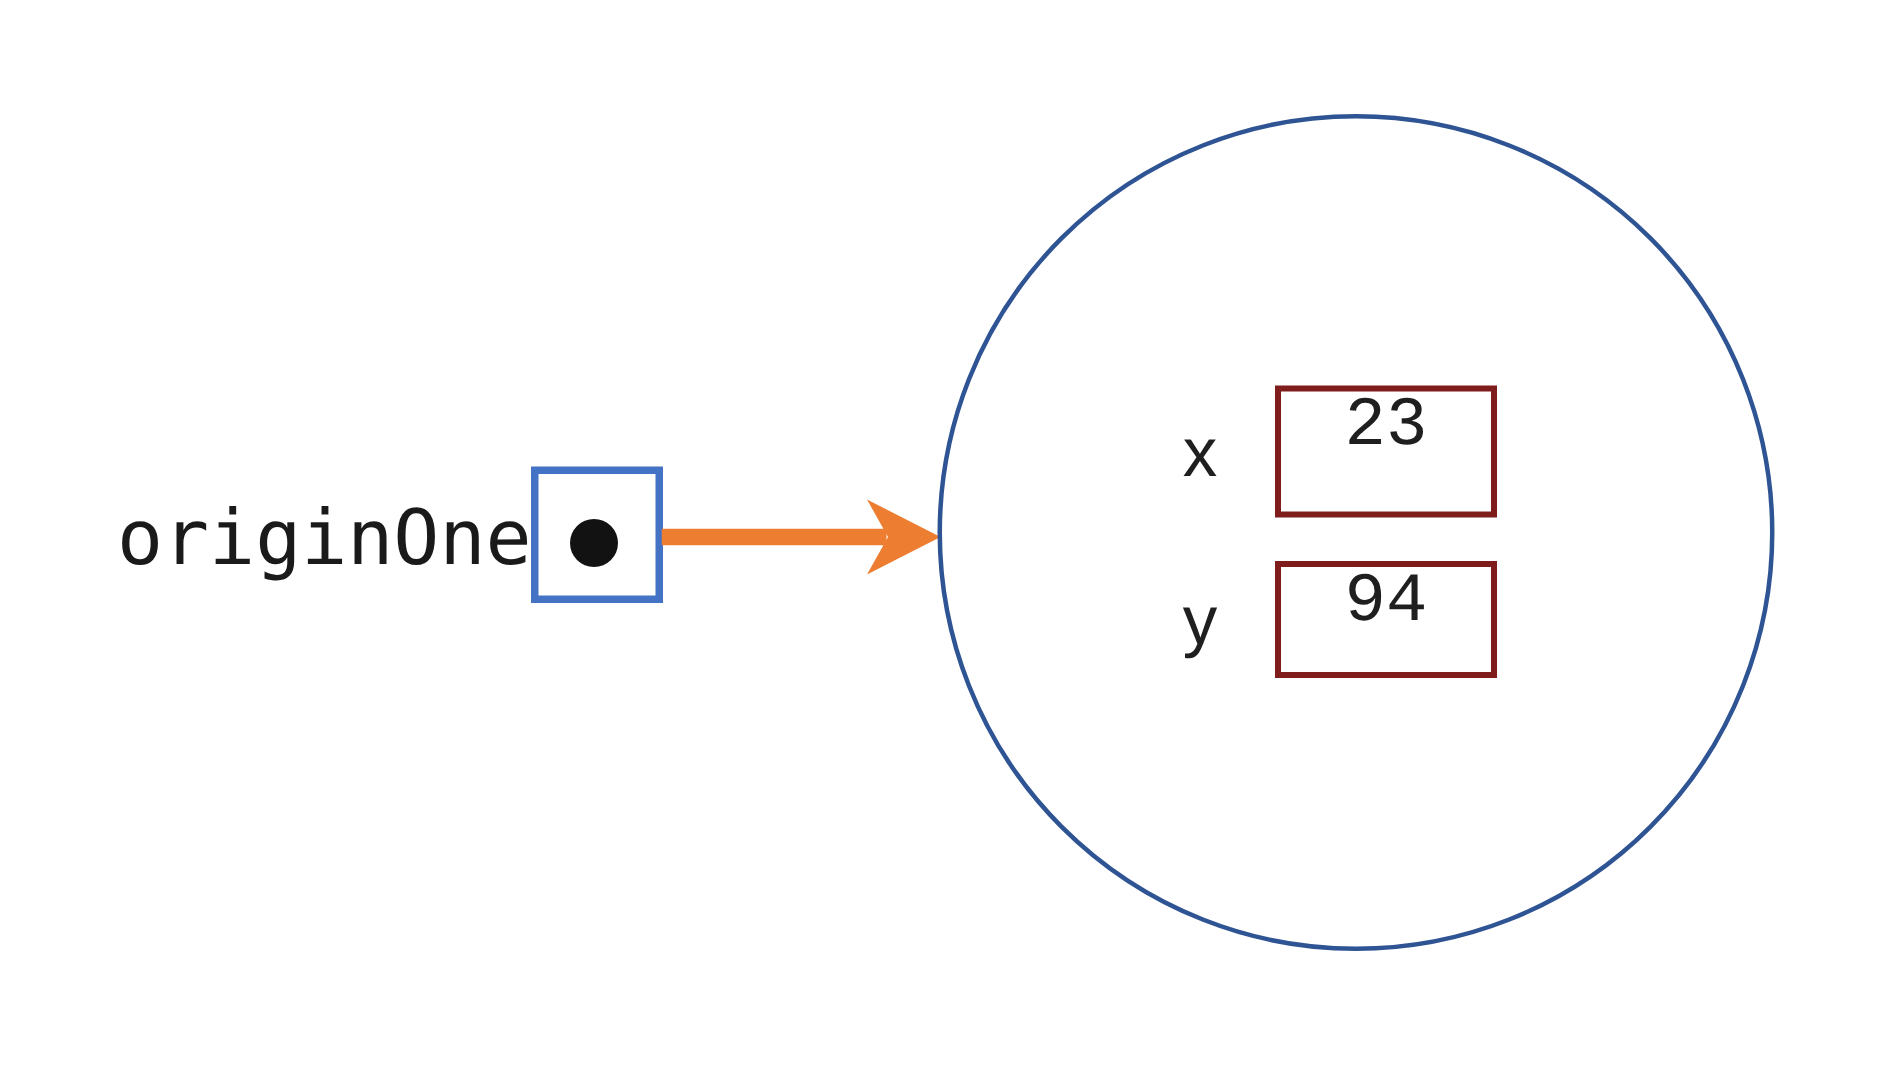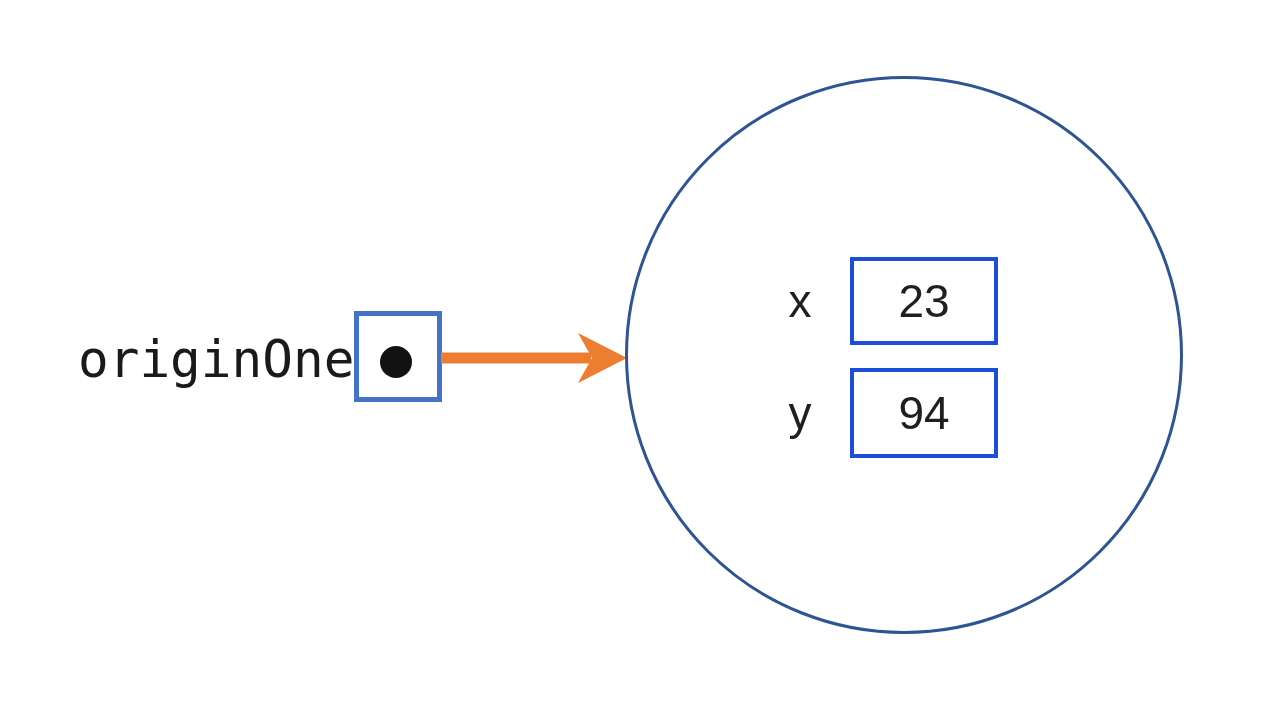--- a/index.html
+++ b/index.html
@@ -74,28 +74,28 @@
     width: 68px;
     text-align: center;
     font-size: 46px;
     line-height: 46px;
     margin-right: 16px;
     color: #1f1f1f;
   }
   .attr-box {
     width: 148px;
     box-sizing: border-box;
-    border: 4px solid #1d4ed8;
+    border: 4px solid #7f1d1d;
     background: #ffffff;
     display: flex;
-    align-items: center;
     justify-content: center;
+    font-family: Liberation Mono, monospace;
   }
   .row-x .attr-box { height: 88px; }
-  .row-y .attr-box { height: 90px; }
+  .row-y .attr-box { height: 78px; }
   .attr-value {
     font-size: 46px;
     line-height: 46px;
     color: #1f1f1f;
   }
 </style>
 </head>
 <body>
 
 <div class="canvas">

